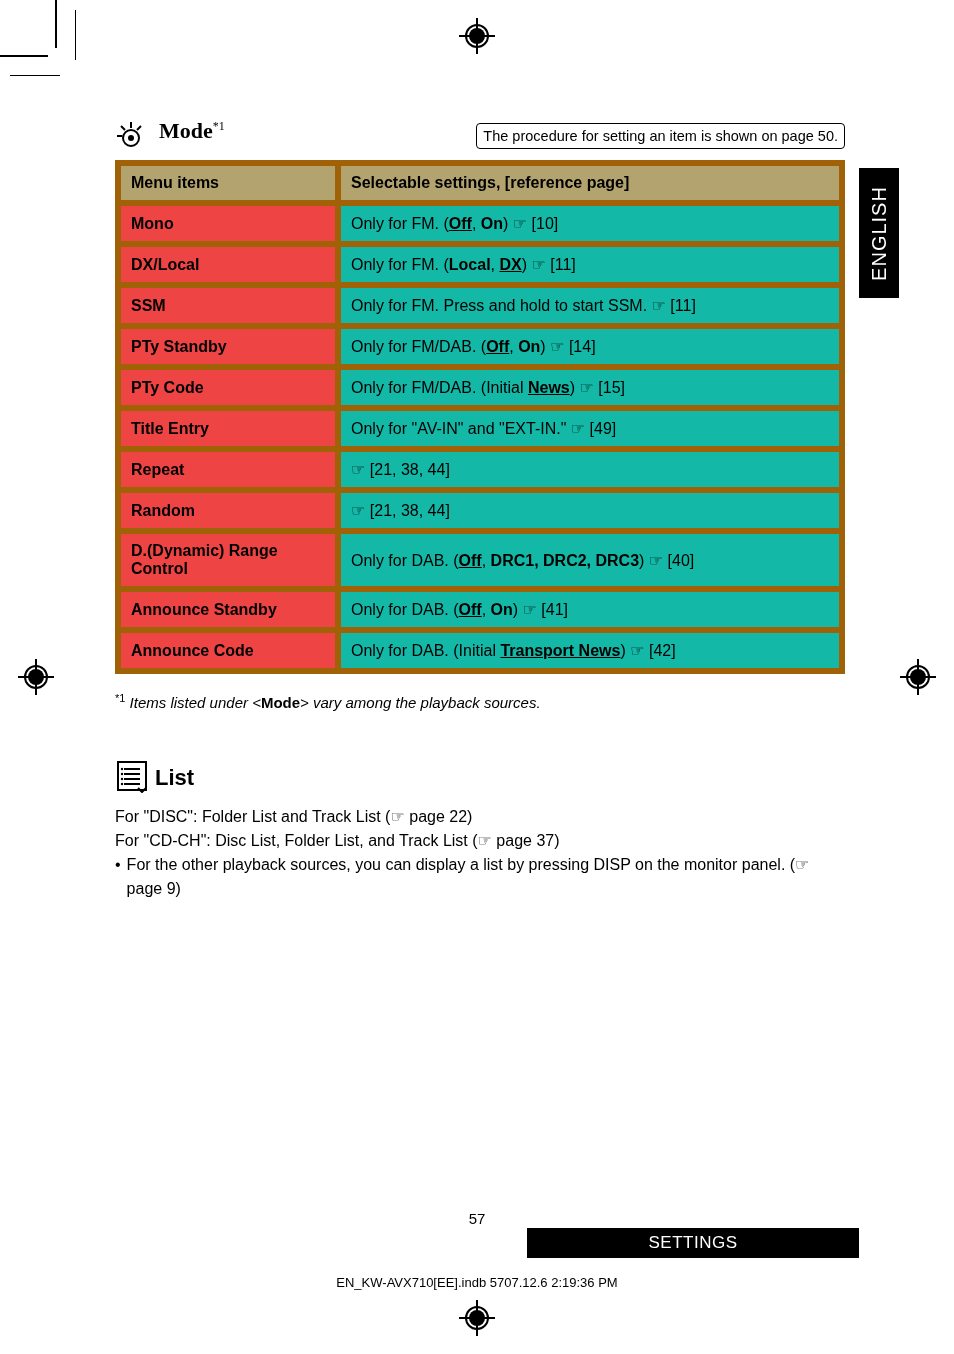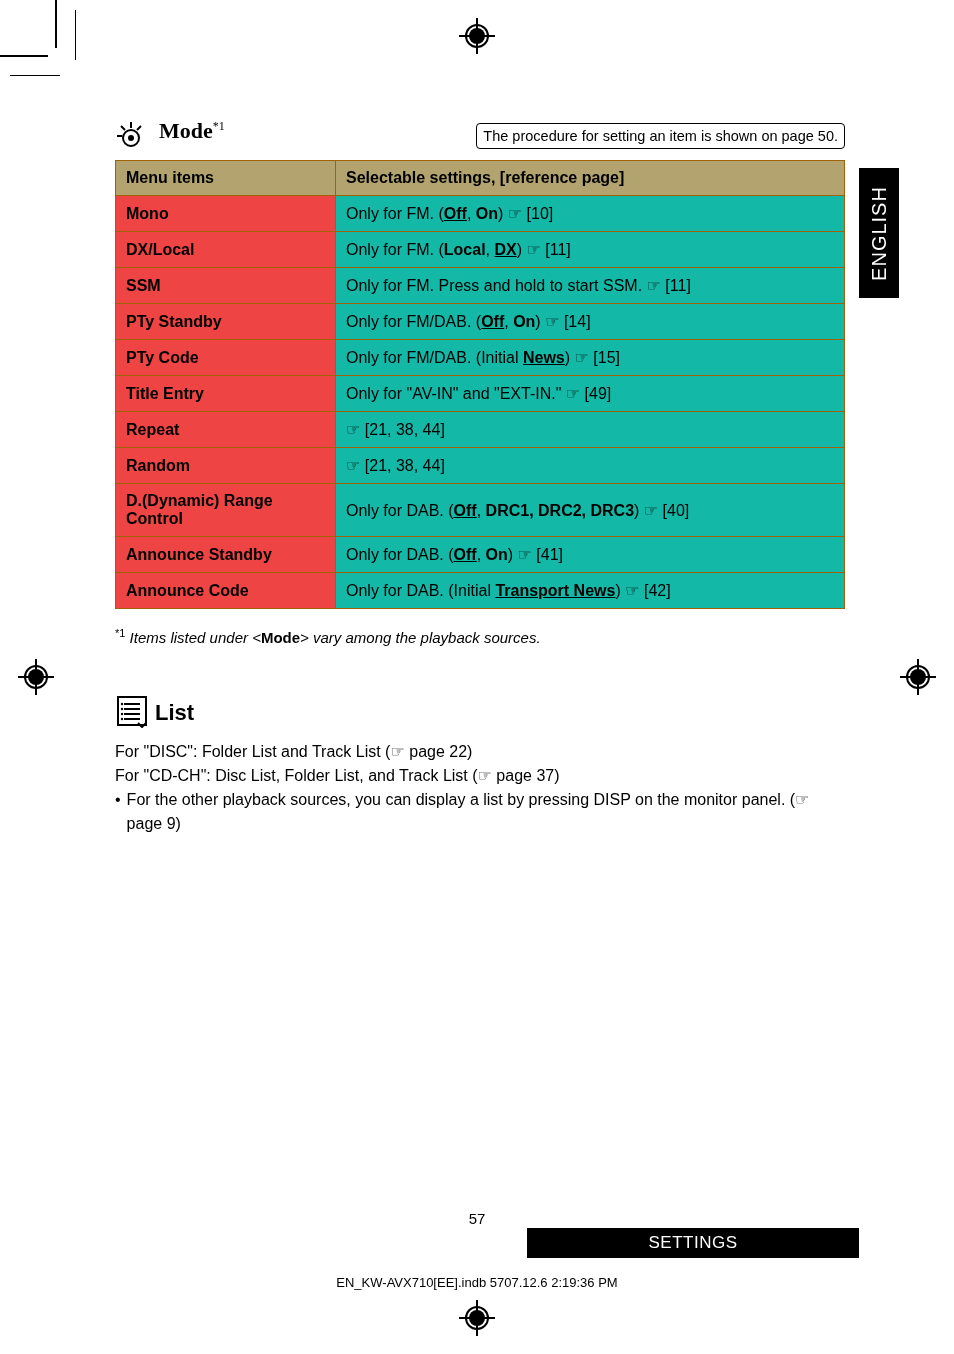--- a/index.html
+++ b/index.html
@@ -30,21 +30,21 @@
   .content { position: absolute; left: 115px; top: 118px; width: 730px; }
 
   .mode-row { display: flex; align-items: center; justify-content: space-between; margin-bottom: 6px; }
   .mode-left { display: flex; align-items: flex-start; gap: 12px; font-family: Liberation Serif, serif; }
   .mode-icon svg { width: 32px; height: 32px; }
   .mode-title { font-size: 22px; font-weight: 700; }
   .mode-title sup { font-size: 12px; font-weight: 400; vertical-align: super; }
   .proc-box { border: 1px solid #000; border-radius: 4px; padding: 4px 6px; font-size: 14.5px; }
 
   table.menu { width: 100%; border-collapse: collapse; font-size: 16px; }
-  table.menu th, table.menu td { border: 1px solid #a16207; padding: 8px 10px; text-align: left; vertical-align: middle; }
+  table.menu th, table.menu td { border: 6px solid #a16207; padding: 8px 10px; text-align: left; vertical-align: middle; }
   table.menu th { background: #b3a36e; font-weight: 700; }
   table.menu td.lbl { background: #ef4444; font-weight: 700; width: 220px; }
   table.menu td.val { background: #14b8a6; font-weight: 400; }
   .u { text-decoration: underline; }
   .b { font-weight: 700; }
   .ptr { font-family: "DejaVu Sans", Arial, sans-serif; }
 
   .footnote { margin-top: 18px; font-size: 15px; font-style: italic; }
   .footnote sup { font-style: normal; font-size: 11px; vertical-align: super; }
 

